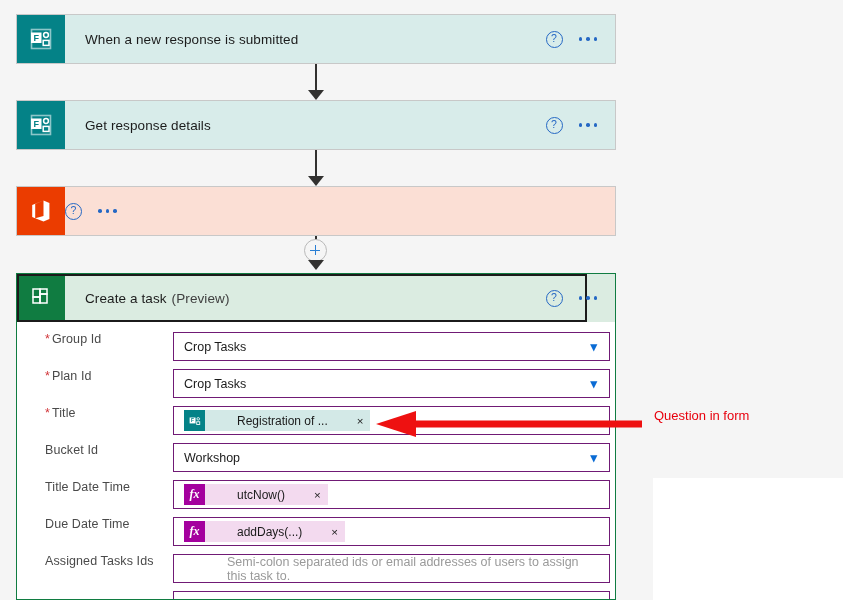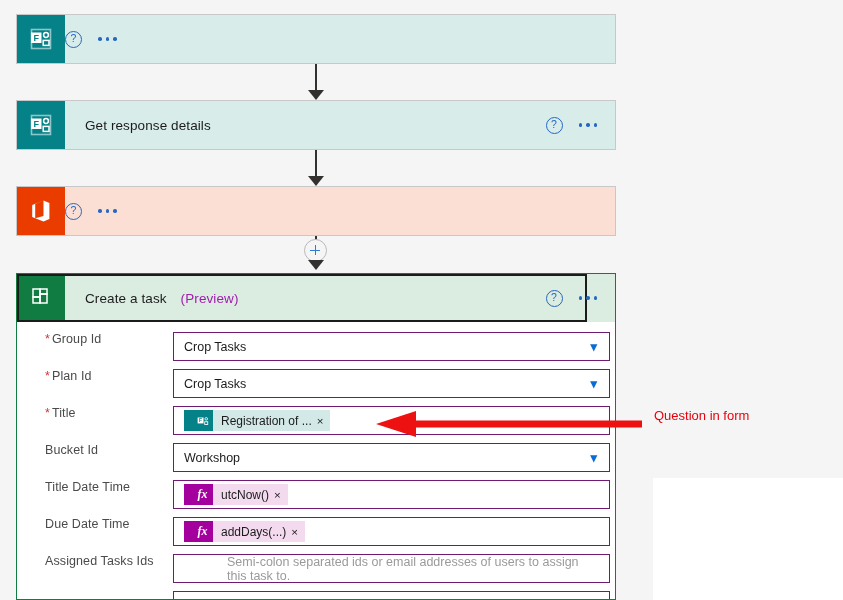--- a/index.html
+++ b/index.html
@@ -58,21 +58,21 @@
 
   .card-title {
     flex: 1 1 auto;
     display: flex;
     align-items: center;
     padding-left: 20px;
     font-size: 13.5px;
     color: #1b1b1b;
     letter-spacing: .1px;
   }
-  .card-title .suffix { color: #a21caf; margin-left: 14px; }
+  .card-title .suffix { color: #404040; margin-left: 5px; }
 
   .card-actions {
     flex: 0 0 auto;
     display: flex;
     align-items: center;
     gap: 14px;
     padding-right: 16px;
   }
   .help-icon {
     width: 15px; height: 15px;
@@ -213,27 +213,28 @@
   }
 
   
   .token {
     display: inline-flex;
     align-items: center;
     height: 21px;
     font-size: 12px;
     color: #1b1b1b;
     cursor: default;
+    gap: 24px;
   }
   .token.forms { background: #d3e9e7; }
   .token.fx    { background: #f3daef; }
   .token-badge {
     width: 21px; height: 21px;
     flex: 0 0 21px;
-    display: flex; align-items: center; justify-content: center; padding-left: 8px;
+    display: flex; align-items: center; justify-content: center;
   }
   .token-badge.forms-b { background: #048287; }
   .token-badge.fx-b {
     background: #a4009e;
     color: #fff;
     font-style: italic;
     font-family: "Liberation Serif", serif;
     font-size: 12px;
     font-weight: bold;
   }
@@ -272,20 +273,23 @@
 
   <div class="card teal" style="top:14px;">
     <div class="card-icon icon-forms">
       <svg width="26" height="26" viewBox="0 0 26 26" aria-hidden="true">
         <rect x="3.5" y="3.5" width="19" height="19" fill="none" stroke="#ffffff" stroke-opacity="0.55" stroke-width="1.6"></rect>
         <rect x="3" y="6.5" width="10.5" height="10.5" fill="#ffffff"></rect>
         <text x="8.2" y="14.7" font-family="Liberation Sans, sans-serif" font-size="9" font-weight="bold" fill="#048287" text-anchor="middle">F</text>
         <circle cx="18" cy="9" r="2.4" fill="none" stroke="#ffffff" stroke-width="1.5"></circle>
         <rect x="15.2" y="14.4" width="5.8" height="5" fill="none" stroke="#ffffff" stroke-width="1.5"></rect>
       </svg>
+    </div>
+    <div class="card-title">
+      <span>When a new response is submitted</span>
     </div>
     <div class="card-actions">
       <div class="help-icon">?</div>
       <div class="ellipsis">
           <i></i>
           <i></i>
           <i></i>
         </div>
     </div>
   </div>

